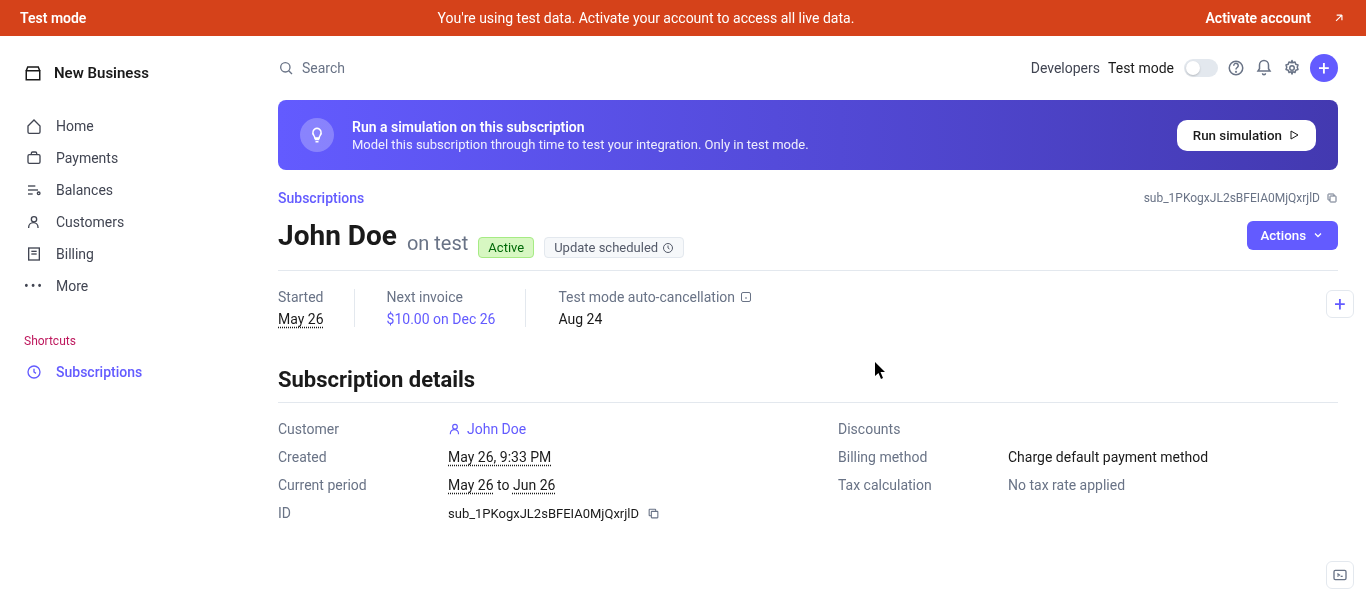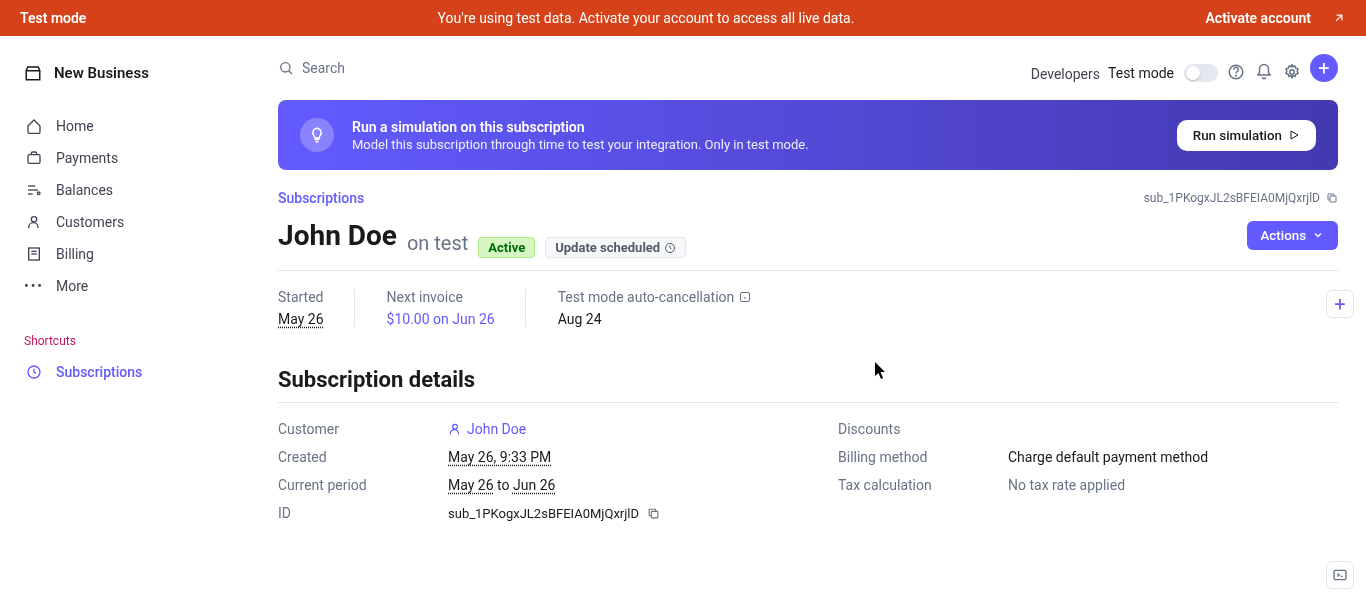--- a/index.html
+++ b/index.html
@@ -17,21 +17,21 @@
 .sidebar-brand svg { width: 18px; height: 18px; }
 .nav-list { list-style: none; padding: 8px 0; }
 .nav-item { display: flex; align-items: center; gap: 14px; padding: 8px 26px; color: #414552; cursor: pointer; font-size: 14px; }
 .nav-item svg, .nav-item .icon { width: 16px; height: 16px; flex-shrink: 0; display: inline-flex; align-items: center; justify-content: center; }
 .shortcuts-label { font-size: 12px; color: #be185d; padding: 24px 24px 8px; }
 .shortcut-item { display: flex; align-items: center; gap: 14px; padding: 8px 26px; color: #635bff; font-weight: 500; cursor: pointer; }
 
 .main { flex: 1; display: flex; flex-direction: column; overflow-y: auto; }
 .topbar { display: flex; align-items: center; padding: 18px 28px; gap: 18px; }
 .search-wrap { display: flex; align-items: center; gap: 8px; color: #697386; cursor: text; flex: 1; }
-.topbar-right { display: flex; align-items: flex-end; gap: 8px; }
+.topbar-right { display: flex; align-items: center; gap: 8px; }
 .topbar-link { color: #414552; cursor: pointer; }
 .toggle-wrap { display: flex; align-items: center; gap: 10px; }
 .toggle { width: 34px; height: 18px; border-radius: 10px; background: #e3e8ee; position: relative; cursor: pointer; }
 .toggle::after { content: ''; position: absolute; width: 14px; height: 14px; border-radius: 50%; background: #fff; top: 2px; left: 2px; box-shadow: 0 1px 2px rgba(0,0,0,.2); }
 .icon-btn { width: 20px; height: 20px; cursor: pointer; color: #697386; display: flex; align-items: center; justify-content: center; }
 .create-btn { width: 28px; height: 28px; border-radius: 50%; background: #635bff; color: #fff; display: flex; align-items: center; justify-content: center; font-size: 20px; font-weight: 400; cursor: pointer; }
 
 .content { padding: 0 28px 40px; }
 
 .sim-banner { background: linear-gradient(90deg, #635bff 0%, #4339b0 100%); border-radius: 8px; padding: 18px 22px; display: flex; align-items: center; gap: 18px; margin-bottom: 20px; }
@@ -42,21 +42,21 @@
 .sim-btn { background: #fff; color: #1a1a1a; border: none; padding: 8px 16px; border-radius: 10px; font-weight: 500; cursor: pointer; display: flex; align-items: center; gap: 6px; }
 
 .breadcrumb-row { display: flex; justify-content: space-between; align-items: center; margin-bottom: 6px; }
 .breadcrumb { color: #635bff; font-weight: 500; cursor: pointer; }
 .sub-id { font-family: ui-monospace, Menlo, monospace; font-size: 12px; color: #697386; display: flex; align-items: center; gap: 6px; }
 
 .header-row { display: flex; justify-content: space-between; align-items: center; margin-bottom: 12px; }
 .header-left { display: flex; align-items: center; gap: 10px; }
 .cust-name { font-size: 28px; font-weight: 700; }
 .on-label { font-size: 20px; color: #697386; margin-top: 16px; }
-.badge { padding: 2px 9px; border-radius: 4px; font-size: 13px; font-weight: 700; margin-top: 25px; }
+.badge { padding: 2px 9px; border-radius: 4px; font-size: 13px; font-weight: 400; margin-top: 25px; }
 .badge-active { background: #d7f7c2; color: #006908; border: 1px solid #a6eb84; }
 .badge-sched { background: #f6f8fa; color: #545a69; border: 1px solid #e3e8ee; display: flex; align-items: center; gap: 4px; }
 .actions-btn { background: #635bff; color: #fff; border: none; padding: 7px 14px; border-radius: 6px; font-weight: 500; cursor: pointer; display: flex; align-items: center; gap: 6px; }
 
 .divider { border-top: 1px solid #e3e8ee; margin: 10px 0 18px; }
 
 .stats-row { display: flex; gap: 32px; margin-bottom: 40px; }
 .stat-block { padding-right: 30px; border-right: 1px solid #e3e8ee; }
 .stat-block:last-child { border-right: none; }
 .stat-label { color: #697386; margin-bottom: 6px; display: flex; align-items: center; gap: 5px; }
@@ -252,21 +252,21 @@
 
       <div class="divider"></div>
 
       <div class="stats-row">
         <div class="stat-block">
           <div class="stat-label">Started</div>
           <div class="stat-value dotted">May 26</div>
         </div>
         <div class="stat-block">
           <div class="stat-label">Next invoice</div>
-          <div class="stat-value link">$10.00 on Jun 26</div>
+          <div class="stat-value link">$10.00 on Dec 26</div>
         </div>
         <div class="stat-block">
           <div class="stat-label">
             <span>Test mode auto-cancellation</span>
             <svg width="12" height="12" viewBox="0 0 24 24" fill="none" stroke="currentColor" stroke-width="2">
                 <rect x="3" y="3" width="18" height="18" rx="3"></rect>
                 <line x1="12" y1="8" x2="12" y2="8"></line>
                 <line x1="12" y1="12" x2="12" y2="16"></line>
               </svg>
           </div>

